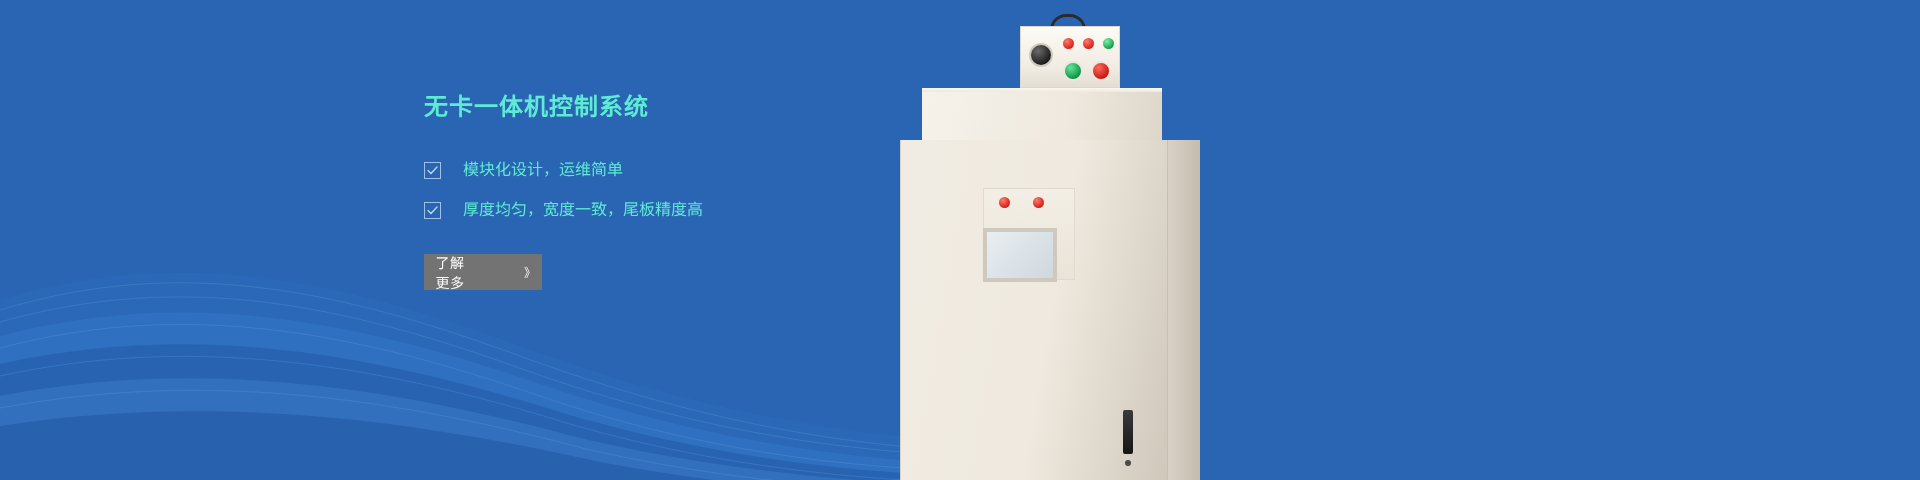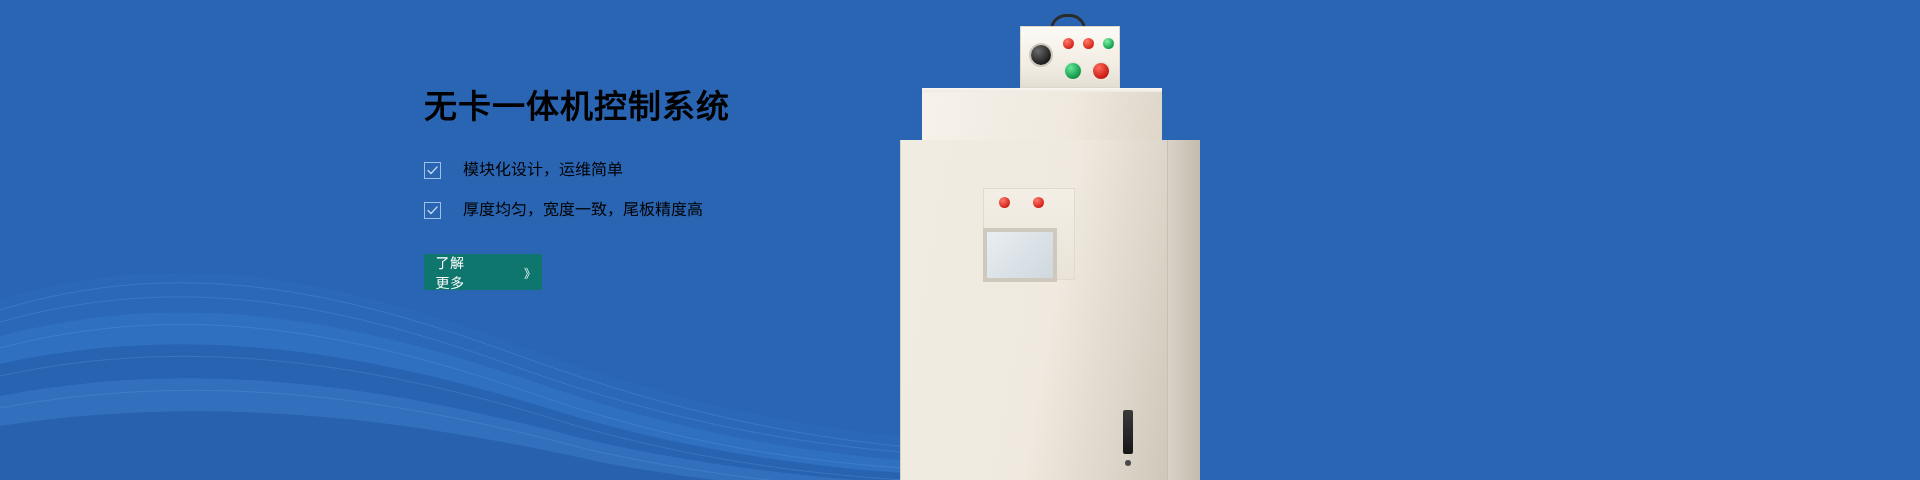--- a/index.html
+++ b/index.html
@@ -15,42 +15,42 @@
   }
   
   .waves{position:absolute;left:0;bottom:0;width:1100px;height:330px;pointer-events:none;}
   .waves svg{display:block;width:100%;height:100%;}
 
   
   .content{
     position:absolute;left:424px;top:86px;width:520px;z-index:5;
   }
   .headline{
-    color:#000000;font-size:33px;line-height:42px;font-weight:bold;
+    color:#5eead4;font-size:24px;line-height:42px;font-weight:bold;
     letter-spacing:1px;margin:0 0 32px 0;white-space:nowrap;
   }
   .feature-list{list-style:none;margin:0;padding:0;}
   .feature-item{
     display:flex;align-items:center;margin-bottom:20px;
   }
   .check-box{
     width:17px;height:17px;flex:0 0 17px;border:1px solid #9fc1e6;
     margin-right:22px;display:flex;align-items:center;justify-content:center;
     box-sizing:border-box;
   }
   .check-box svg{display:block;}
   .feature-text{
-    color:#000000;font-size:16px;line-height:20px;white-space:nowrap;
+    color:#5eead4;font-size:16px;line-height:20px;white-space:nowrap;
   }
   .cta{
     display:inline-flex;align-items:center;justify-content:center;
     margin-top:14px;
-    background:#0f766e;color:#ffffff;border:none;
+    background:#737373;color:#ffffff;border:none;
     width:118px;height:36px;font-size:14px;cursor:pointer;
-    font-family:Liberation Sans, sans-serif;
+    font-family:Liberation Serif, serif;
     gap:48px;
   }
   .cta .cta-label{letter-spacing:.5px;}
   .cta .cta-arrow{margin-left:6px;font-size:12px;opacity:.95;}
 
   
   .machine{
     position:absolute;right:660px;bottom:0;width:600px;height:480px;z-index:4;
   }
   .machine-wrap{position:absolute;left:240px;bottom:0;width:300px;height:480px;}

